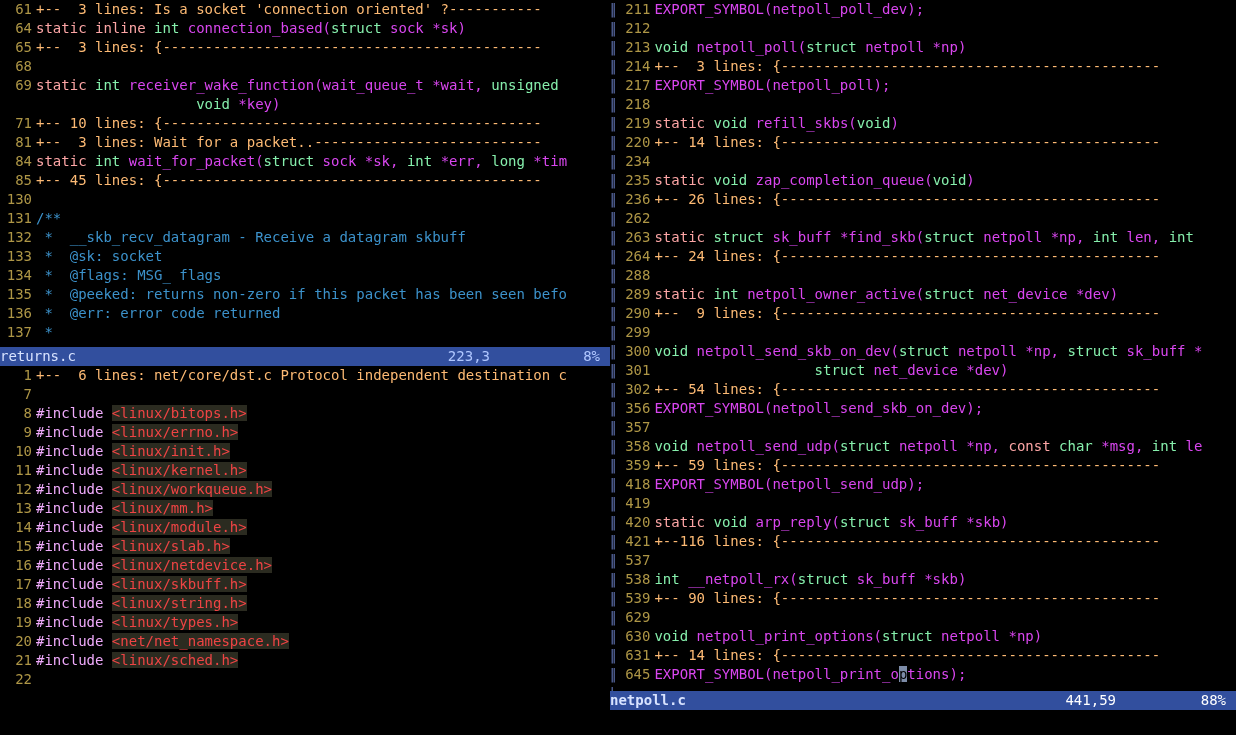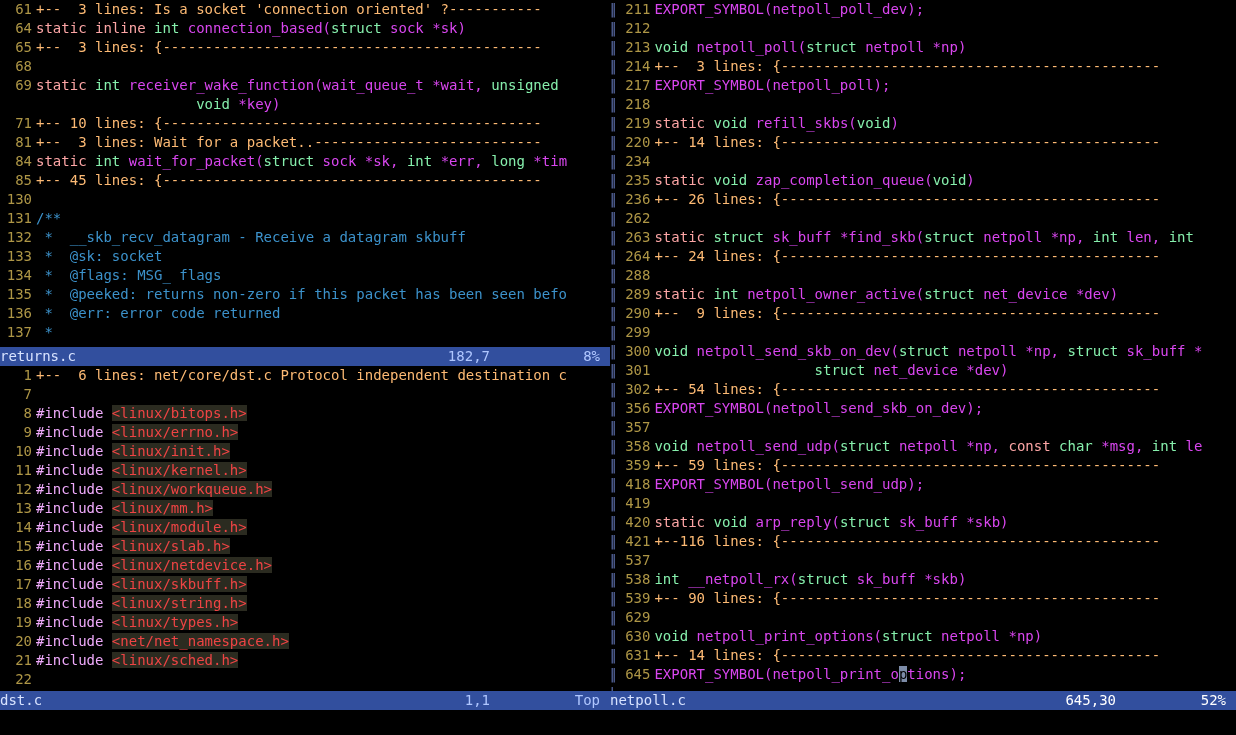--- a/index.html
+++ b/index.html
@@ -21,39 +21,34 @@
 .ty{color:#86efac}
 .fn{color:#d946ef}
 .str{color:#ef4444;background:#2b2b20}
 .cm{color:#3c92cb}
 .pp{color:#f0abfc}
 .sep{position:absolute;left:608px;top:0;width:2px;height:691px;color:#5b6ca8;font-size:14px;line-height:19px}
 .vbar{color:#5b6ca8}
 .status span.fn{color:#d8e3ff}
 .status .pos{position:absolute;right:120px}
 .status .pct{position:absolute;right:10px}
-.status-right .fn{color:#fff;font-weight:normal}
+.status-right .fn{color:#fff;font-weight:bold}
 .cursor{background:#7d8ca8;color:#000}
 </style>
 </head>
 <body>
 
 <div class="editor">
   <div class="pane pane-left-top"><div class="ln"><span class="gut">61</span><span class="txt fold">+--  3 lines: Is a socket 'connection oriented' ?-----------</span></div><div class="ln"><span class="gut">64</span><span class="txt"><span class="kw">static </span><span class="kw">inline </span><span class="ty">int </span><span class="fn">connection_based(</span><span class="ty">struct </span><span class="fn">sock *sk)</span></span></div><div class="ln"><span class="gut">65</span><span class="txt fold">+--  3 lines: {---------------------------------------------</span></div><div class="ln"><span class="gut">68</span><span class="txt"></span></div><div class="ln"><span class="gut">69</span><span class="txt"><span class="kw">static </span><span class="ty">int </span><span class="fn">receiver_wake_function(wait_queue_t *wait, </span><span class="ty">unsigned</span></span></div><div class="ln"><span class="gut"></span><span class="txt"><span class="">                   </span><span class="ty">void </span><span class="fn">*key)</span></span></div><div class="ln"><span class="gut">71</span><span class="txt fold">+-- 10 lines: {---------------------------------------------</span></div><div class="ln"><span class="gut">81</span><span class="txt fold">+--  3 lines: Wait for a packet..---------------------------</span></div><div class="ln"><span class="gut">84</span><span class="txt"><span class="kw">static </span><span class="ty">int </span><span class="fn">wait_for_packet(</span><span class="ty">struct </span><span class="fn">sock *sk, </span><span class="ty">int </span><span class="fn">*err, </span><span class="ty">long </span><span class="fn">*tim</span></span></div><div class="ln"><span class="gut">85</span><span class="txt fold">+-- 45 lines: {---------------------------------------------</span></div><div class="ln"><span class="gut">130</span><span class="txt"></span></div><div class="ln"><span class="gut">131</span><span class="txt"><span class="cm">/**</span></span></div><div class="ln"><span class="gut">132</span><span class="txt"><span class="cm"> *  __skb_recv_datagram - Receive a datagram skbuff</span></span></div><div class="ln"><span class="gut">133</span><span class="txt"><span class="cm"> *  @sk: socket</span></span></div><div class="ln"><span class="gut">134</span><span class="txt"><span class="cm"> *  @flags: MSG_ flags</span></span></div><div class="ln"><span class="gut">135</span><span class="txt"><span class="cm"> *  @peeked: returns non-zero if this packet has been seen befo</span></span></div><div class="ln"><span class="gut">136</span><span class="txt"><span class="cm"> *  @err: error code returned</span></span></div><div class="ln"><span class="gut">137</span><span class="txt"><span class="cm"> *</span></span></div></div>
   <div class="status status-top">
     <span class="fn">returns.c</span>
-    <span class="pos">182,7</span>
+    <span class="pos">223,3</span>
     <span class="pct">8%</span>
   </div>
   <div class="pane pane-left-bot"><div class="ln"><span class="gut">1</span><span class="txt fold">+--  6 lines: net/core/dst.c Protocol independent destination c</span></div><div class="ln"><span class="gut">7</span><span class="txt"></span></div><div class="ln"><span class="gut">8</span><span class="txt"><span class="pp">#include </span><span class="str">&lt;linux/bitops.h&gt;</span></span></div><div class="ln"><span class="gut">9</span><span class="txt"><span class="pp">#include </span><span class="str">&lt;linux/errno.h&gt;</span></span></div><div class="ln"><span class="gut">10</span><span class="txt"><span class="pp">#include </span><span class="str">&lt;linux/init.h&gt;</span></span></div><div class="ln"><span class="gut">11</span><span class="txt"><span class="pp">#include </span><span class="str">&lt;linux/kernel.h&gt;</span></span></div><div class="ln"><span class="gut">12</span><span class="txt"><span class="pp">#include </span><span class="str">&lt;linux/workqueue.h&gt;</span></span></div><div class="ln"><span class="gut">13</span><span class="txt"><span class="pp">#include </span><span class="str">&lt;linux/mm.h&gt;</span></span></div><div class="ln"><span class="gut">14</span><span class="txt"><span class="pp">#include </span><span class="str">&lt;linux/module.h&gt;</span></span></div><div class="ln"><span class="gut">15</span><span class="txt"><span class="pp">#include </span><span class="str">&lt;linux/slab.h&gt;</span></span></div><div class="ln"><span class="gut">16</span><span class="txt"><span class="pp">#include </span><span class="str">&lt;linux/netdevice.h&gt;</span></span></div><div class="ln"><span class="gut">17</span><span class="txt"><span class="pp">#include </span><span class="str">&lt;linux/skbuff.h&gt;</span></span></div><div class="ln"><span class="gut">18</span><span class="txt"><span class="pp">#include </span><span class="str">&lt;linux/string.h&gt;</span></span></div><div class="ln"><span class="gut">19</span><span class="txt"><span class="pp">#include </span><span class="str">&lt;linux/types.h&gt;</span></span></div><div class="ln"><span class="gut">20</span><span class="txt"><span class="pp">#include </span><span class="str">&lt;net/net_namespace.h&gt;</span></span></div><div class="ln"><span class="gut">21</span><span class="txt"><span class="pp">#include </span><span class="str">&lt;linux/sched.h&gt;</span></span></div><div class="ln"><span class="gut">22</span><span class="txt"></span></div></div>
-  <div class="status status-bot">
-    <span class="fn">dst.c</span>
-    <span class="pos">1,1</span>
-    <span class="pct">Top</span>
-  </div>
   <div class="sep">|
 |
 |
 |
 |
 |
 |
 |
 |
 |
@@ -81,17 +76,17 @@
 |
 |
 |
 |
 |
 |
 </div>
   <div class="pane pane-right"><div class="ln"><span class="vbar">|</span><span class="gut">211</span><span class="txt"><span class="fn">EXPORT_SYMBOL(netpoll_poll_dev);</span></span></div><div class="ln"><span class="vbar">|</span><span class="gut">212</span><span class="txt"></span></div><div class="ln"><span class="vbar">|</span><span class="gut">213</span><span class="txt"><span class="ty">void </span><span class="fn">netpoll_poll(</span><span class="ty">struct </span><span class="fn">netpoll *np)</span></span></div><div class="ln"><span class="vbar">|</span><span class="gut">214</span><span class="txt fold">+--  3 lines: {---------------------------------------------</span></div><div class="ln"><span class="vbar">|</span><span class="gut">217</span><span class="txt"><span class="fn">EXPORT_SYMBOL(netpoll_poll);</span></span></div><div class="ln"><span class="vbar">|</span><span class="gut">218</span><span class="txt"></span></div><div class="ln"><span class="vbar">|</span><span class="gut">219</span><span class="txt"><span class="kw">static </span><span class="ty">void </span><span class="fn">refill_skbs(</span><span class="ty">void</span><span class="fn">)</span></span></div><div class="ln"><span class="vbar">|</span><span class="gut">220</span><span class="txt fold">+-- 14 lines: {---------------------------------------------</span></div><div class="ln"><span class="vbar">|</span><span class="gut">234</span><span class="txt"></span></div><div class="ln"><span class="vbar">|</span><span class="gut">235</span><span class="txt"><span class="kw">static </span><span class="ty">void </span><span class="fn">zap_completion_queue(</span><span class="ty">void</span><span class="fn">)</span></span></div><div class="ln"><span class="vbar">|</span><span class="gut">236</span><span class="txt fold">+-- 26 lines: {---------------------------------------------</span></div><div class="ln"><span class="vbar">|</span><span class="gut">262</span><span class="txt"></span></div><div class="ln"><span class="vbar">|</span><span class="gut">263</span><span class="txt"><span class="kw">static </span><span class="ty">struct </span><span class="fn">sk_buff *find_skb(</span><span class="ty">struct </span><span class="fn">netpoll *np, </span><span class="ty">int </span><span class="fn">len, </span><span class="ty">int </span></span></div><div class="ln"><span class="vbar">|</span><span class="gut">264</span><span class="txt fold">+-- 24 lines: {---------------------------------------------</span></div><div class="ln"><span class="vbar">|</span><span class="gut">288</span><span class="txt"></span></div><div class="ln"><span class="vbar">|</span><span class="gut">289</span><span class="txt"><span class="kw">static </span><span class="ty">int </span><span class="fn">netpoll_owner_active(</span><span class="ty">struct </span><span class="fn">net_device *dev)</span></span></div><div class="ln"><span class="vbar">|</span><span class="gut">290</span><span class="txt fold">+--  9 lines: {---------------------------------------------</span></div><div class="ln"><span class="vbar">|</span><span class="gut">299</span><span class="txt"></span></div><div class="ln"><span class="vbar">|</span><span class="gut">300</span><span class="txt"><span class="ty">void </span><span class="fn">netpoll_send_skb_on_dev(</span><span class="ty">struct </span><span class="fn">netpoll *np, </span><span class="ty">struct </span><span class="fn">sk_buff *</span></span></div><div class="ln"><span class="vbar">|</span><span class="gut">301</span><span class="txt"><span class="">                   </span><span class="ty">struct </span><span class="fn">net_device *dev)</span></span></div><div class="ln"><span class="vbar">|</span><span class="gut">302</span><span class="txt fold">+-- 54 lines: {---------------------------------------------</span></div><div class="ln"><span class="vbar">|</span><span class="gut">356</span><span class="txt"><span class="fn">EXPORT_SYMBOL(netpoll_send_skb_on_dev);</span></span></div><div class="ln"><span class="vbar">|</span><span class="gut">357</span><span class="txt"></span></div><div class="ln"><span class="vbar">|</span><span class="gut">358</span><span class="txt"><span class="ty">void </span><span class="fn">netpoll_send_udp(</span><span class="ty">struct </span><span class="fn">netpoll *np, </span><span class="kw">const </span><span class="ty">char </span><span class="fn">*msg, </span><span class="ty">int </span><span class="fn">le</span></span></div><div class="ln"><span class="vbar">|</span><span class="gut">359</span><span class="txt fold">+-- 59 lines: {---------------------------------------------</span></div><div class="ln"><span class="vbar">|</span><span class="gut">418</span><span class="txt"><span class="fn">EXPORT_SYMBOL(netpoll_send_udp);</span></span></div><div class="ln"><span class="vbar">|</span><span class="gut">419</span><span class="txt"></span></div><div class="ln"><span class="vbar">|</span><span class="gut">420</span><span class="txt"><span class="kw">static </span><span class="ty">void </span><span class="fn">arp_reply(</span><span class="ty">struct </span><span class="fn">sk_buff *skb)</span></span></div><div class="ln"><span class="vbar">|</span><span class="gut">421</span><span class="txt fold">+--116 lines: {---------------------------------------------</span></div><div class="ln"><span class="vbar">|</span><span class="gut">537</span><span class="txt"></span></div><div class="ln"><span class="vbar">|</span><span class="gut">538</span><span class="txt"><span class="ty">int </span><span class="fn">__netpoll_rx(</span><span class="ty">struct </span><span class="fn">sk_buff *skb)</span></span></div><div class="ln"><span class="vbar">|</span><span class="gut">539</span><span class="txt fold">+-- 90 lines: {---------------------------------------------</span></div><div class="ln"><span class="vbar">|</span><span class="gut">629</span><span class="txt"></span></div><div class="ln"><span class="vbar">|</span><span class="gut">630</span><span class="txt"><span class="ty">void </span><span class="fn">netpoll_print_options(</span><span class="ty">struct </span><span class="fn">netpoll *np)</span></span></div><div class="ln"><span class="vbar">|</span><span class="gut">631</span><span class="txt fold">+-- 14 lines: {---------------------------------------------</span></div><div class="ln"><span class="vbar">|</span><span class="gut">645</span><span class="txt"><span class="fn">EXPORT_SYMBOL(netpoll_print_o</span><span class="cursor">p</span><span class="fn">tions);</span></span></div></div>
   <div class="status status-right">
     <span class="fn">netpoll.c</span>
-    <span class="pos">645,30</span>
-    <span class="pct">52%</span>
+    <span class="pos">441,59</span>
+    <span class="pct">88%</span>
   </div>
   <div class="cmdline"></div>
 </div>
 
 </body></html>

